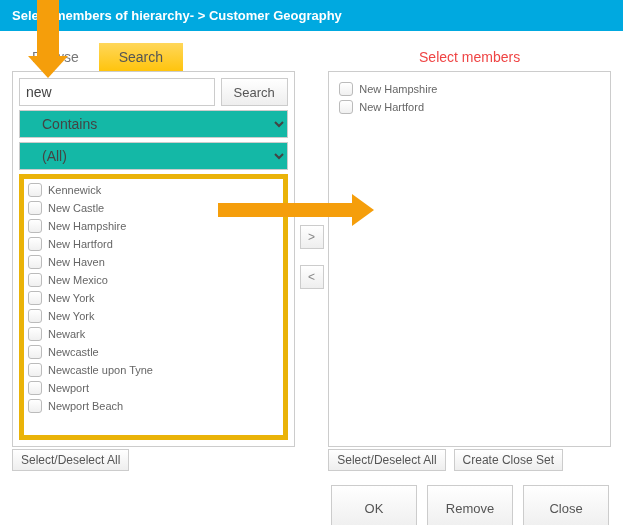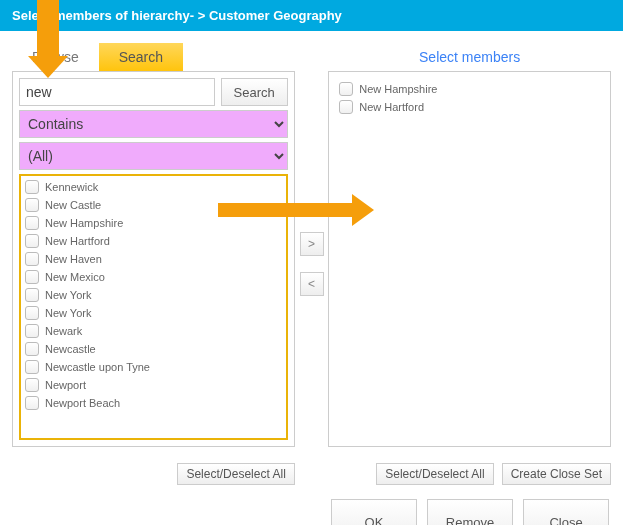--- a/index.html
+++ b/index.html
@@ -33,21 +33,21 @@
     cursor: pointer;
     background:#fff;
   }
   .tab.active {
     background: linear-gradient(#ffd75a,#ffc40d);
     color:#555;
   }
   .right-header {
     text-align:center;
     padding:6px 0 6px 0;
-    color:#3b82f6;
+    color:#ef4444;
     font-size:14px;
   }
   .panel {
     border:1px solid #ccc;
     padding:6px;
     height: 376px;
     display:flex;
     flex-direction:column;
     gap:4px;
   }
@@ -66,29 +66,29 @@
     padding:4px 12px;
     font-size:13px;
     color:#555;
     cursor:pointer;
     height:28px;
   }
   .btn.small { padding:3px 8px; font-size:12px; height:auto;}
   select.drop {
     width:100%;
     border:1px solid #ccc;
-    padding:4px 4px;
+    padding:4px 18px;
     font-size:14px;
     color:#444;
     height:28px;
-    background:#f0abfc;
+    background:#14b8a6;
   }
   .list {
     flex:1;
-    border:2px solid #eab308;
+    border:5px solid #eab308;
     overflow-y:scroll;
     padding:2px 4px;
   }
   .list.noscroll { overflow-y:auto; border:none; }
   .item {
     display:flex;
     align-items:center;
     gap:6px;
     padding:2px 0;
     font-size:11px;
@@ -103,21 +103,21 @@
   }
   .move-btn {
     width:24px; height:24px;
     border:1px solid #ccc;
     background:linear-gradient(#fff,#eee);
     color:#888;
     font-size:12px;
     cursor:pointer;
     display:flex;align-items:center;justify-content:center;
   }
-  .below-row { display:flex; gap:8px; margin-top:16px; justify-content:flex-end;}
+  .below-row { display:flex; gap:8px; margin-top:2px; justify-content:flex-start;}
   .footer {
     display:flex;
     gap:10px;
     justify-content:flex-end;
     margin-top:14px;
     padding-right:2px;
   }
   .footer .btn { width:86px; height:46px; text-align:center;}
   
   .arrow-down {

